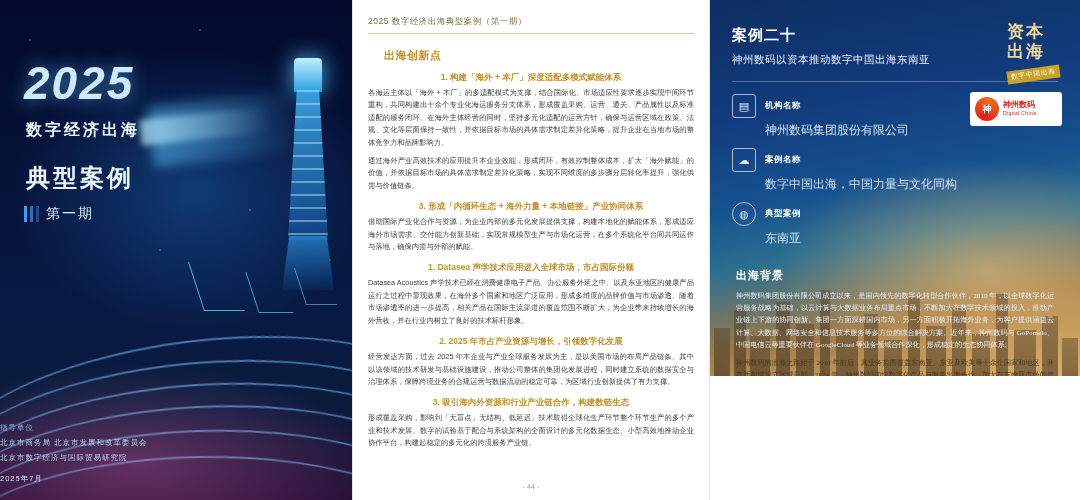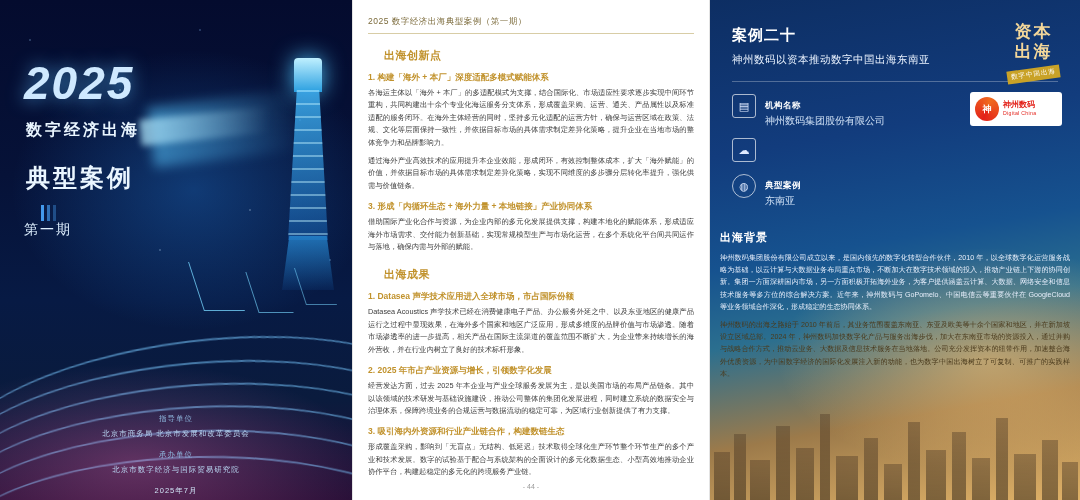--- a/index.html
+++ b/index.html
@@ -64,74 +64,74 @@
   .w4{top:96px;border-top-color:rgba(150,220,255,.55);transform:rotate(-3deg);}
   .w5{top:120px;border-top-color:rgba(255,200,140,.35);transform:rotate(-2deg);}
   .w6{top:146px;border-top-color:rgba(160,220,255,.45);transform:rotate(-1deg);}
   .glow{position:absolute;left:-40px;bottom:-40px;width:440px;height:190px;
     background:radial-gradient(ellipse at 40% 60%, rgba(255,120,190,.30), rgba(255,120,190,0) 62%);}
 
   .cover .year{position:absolute;left:24px;top:56px;font-size:46px;font-weight:bold;color:#cfe9ff;
     letter-spacing:2px;text-shadow:0 0 18px rgba(90,190,255,.7);font-style:italic;}
   .cover .t1{position:absolute;left:26px;top:120px;font-size:16px;font-weight:bold;color:#eaf6ff;letter-spacing:3px;}
   .cover .t2{position:absolute;left:26px;top:162px;font-size:24px;font-weight:bold;color:#eaf6ff;letter-spacing:3px;}
-  .issue{position:absolute;left:24px;top:205px;display:flex;align-items:center;flex-direction:column;}
+  .issue{position:absolute;left:24px;top:205px;display:flex;align-items:center;gap:7px;}
   .issue .bars{display:flex;gap:3px;}
   .issue .bars i{display:block;width:3px;height:16px;background:#4aa8ff;opacity:.9;}
   .issue .bars i:nth-child(2){opacity:.6;}
   .issue .bars i:nth-child(3){opacity:.35;}
   .issue .txt{font-size:14px;color:#dff0ff;letter-spacing:2px;}
-  .credits{position:absolute;left:0;right:0;bottom:2px;text-align:center;color:#b9d6f2;font-size:7.5px;line-height:15px;letter-spacing:1px;}
+  .credits{position:absolute;left:0;right:0;bottom:14px;color:#b9d6f2;font-size:7.5px;line-height:15px;letter-spacing:1px;}
   .credits .lbl{color:#8fb9e0;}
   .credits .date{margin-top:6px;color:#cfe2f5;font-size:7.5px;}
 
   
   .mid{position:relative;width:358px;height:500px;background:#ffffff;padding:0 16px;box-sizing:border-box;}
   .mid .runhead{padding-top:16px;font-size:8.5px;color:#7b6a3a;letter-spacing:.5px;}
   .mid .rule{height:1px;background:#d8cda6;margin-top:5px;}
   .mid h2{font-size:11px;color:#c1922c;margin:14px 16px 6px;font-weight:bold;letter-spacing:.5px;}
-  .mid h3{font-size:8.5px;color:#c1922c;margin:9px 0 3px;font-weight:bold;}
+  .mid h3{font-size:8.5px;color:#c1922c;margin:9px 0 3px;font-weight:bold;text-align:center;}
   .mid p{font-size:7.3px;line-height:12.4px;color:#3d3d3d;margin:0 0 6px;text-align:justify;}
   .mid .foot{position:absolute;left:0;right:0;bottom:10px;text-align:center;font-size:7px;color:#999;}
   .mid .edge{position:absolute;right:0;top:0;width:1px;height:500px;background:#e3e3e3;}
   .mid .ledge{position:absolute;left:0;top:0;width:1px;height:500px;background:#e3e3e3;}
 
   
-  .right{position:relative;width:370px;height:500px;overflow:hidden;
+  .right{position:relative;width:370px;height:376px;overflow:hidden;
     background:linear-gradient(170deg,#0d2e63 0%,#123c7d 28%,#16528f 48%,#2b6f8f 62%,#9c7a4a 80%,#e0b268 100%);}
   .right .sky{position:absolute;inset:0;
     background:radial-gradient(ellipse 300px 160px at 75% 72%, rgba(255,200,120,.55), rgba(255,200,120,0) 70%);}
   .city{position:absolute;left:0;bottom:0;width:370px;height:120px;opacity:.55;}
   .city i{position:absolute;bottom:0;background:linear-gradient(180deg,rgba(80,60,40,.75),rgba(40,30,20,.9));}
   .right .hdr{position:relative;padding:26px 22px 0;}
   .right .caseno{font-size:15px;color:#ffffff;font-weight:bold;letter-spacing:1px;}
   .right .casetitle{margin-top:8px;font-size:10.5px;color:#eaf3ff;letter-spacing:.5px;}
-  .zb{position:absolute;right:20px;top:22px;text-align:center;}
+  .zb{position:absolute;right:20px;top:22px;text-align:left;}
   .zb .big{font-size:17px;font-weight:bold;color:#f3d79a;line-height:20px;letter-spacing:2px;}
   .zb .stamp{display:inline-block;margin-top:4px;padding:2px 4px;background:#c9a227;color:#fff;font-size:6.5px;
     transform:rotate(-8deg);letter-spacing:1px;}
   .hdrline{margin:14px 22px 0;height:1px;background:rgba(255,255,255,.28);}
 
   .info{position:relative;padding:12px 22px 0;}
   .inforow{display:flex;align-items:flex-start;gap:9px;margin-bottom:12px;}
   .ico{width:22px;height:22px;border:1px solid rgba(255,255,255,.65);border-radius:3px;
     display:flex;align-items:center;justify-content:center;color:#dfeaff;font-size:11px;flex:none;}
   .ico.round{border-radius:50%;}
   .ilab{font-size:8.5px;color:#ffffff;font-weight:bold;letter-spacing:.5px;}
-  .ival{font-size:10px;color:#cfe0f5;margin-top:3px;line-height:11px;}
+  .ival{font-size:12px;color:#cfe0f5;margin-top:13px;line-height:11px;}
   .logo{position:absolute;right:18px;top:10px;width:92px;height:34px;background:#fff;border-radius:3px;
     display:flex;align-items:center;gap:4px;padding:0 5px;box-sizing:border-box;}
   .logo .mark{width:24px;height:24px;border-radius:50%;
     background:conic-gradient(from 200deg,#e32119,#f06a1e,#e32119);flex:none;
     display:flex;align-items:center;justify-content:center;color:#fff;font-size:9px;font-weight:bold;}
   .logo .lt{line-height:9px;}
   .logo .lt b{display:block;font-size:8px;color:#e32119;}
   .logo .lt span{display:block;font-size:5.2px;color:#e32119;letter-spacing:.3px;}
 
-  .bgsec{position:relative;padding:6px 10px 0;}
+  .bgsec{position:relative;padding:6px 26px 0;font-family:Liberation Serif, serif;}
   .bgsec h3{font-size:11px;color:#ffffff;font-weight:bold;margin:6px 0 7px;letter-spacing:1px;}
   .bgsec p{font-size:7.1px;line-height:12.2px;color:#e6eefb;margin:0 0 6px;text-align:justify;}
   .bgsec p.dark{color:#4a3a1c;}
 </style>
 </head>
 <body>
 
 <div class="page">
 
   <div class="cover">
@@ -164,39 +164,37 @@
           <i></i>
           <i></i>
           <i></i>
         </span>
       <span class="txt">第一期</span>
     </div>
 
     <div class="credits">
       <div class="lbl">指导单位</div>
       <div>北京市商务局  北京市发展和改革委员会</div>
-      <div class="lbl" style="margin-top:6px">承办单位</div>
       <div>北京市数字经济与国际贸易研究院</div>
       <div class="date">2025年7月</div>
     </div>
   </div>
 
   <div class="mid">
     <div class="ledge"></div>
     <div class="runhead">2025 数字经济出海典型案例（第一期）</div>
     <div class="rule"></div>
 
     <h2>出海创新点</h2>
     <h3>1. 构建「海外 + 本厂」深度适配多模式赋能体系</h3>
     <p>各海运主体以「海外 + 本厂」的多适配模式为支撑，结合国际化、市场适应性要求逐步实现中间环节重构，共同构建出十余个专业化海运服务分支体系，形成覆盖采购、运营、通关、产品属性以及标准适配的服务闭环。在海外主体经营的同时，坚持多元化适配的运营方针，确保与运营区域在政策、法规、文化等层面保持一致性，并依据目标市场的具体需求制定差异化策略，提升企业在当地市场的整体竞争力和品牌影响力。</p>
     <p>通过海外产业高效技术的应用提升本企业效能，形成闭环，有效控制整体成本，扩大「海外赋能」的价值，并依据目标市场的具体需求制定差异化策略，实现不同维度的多步骤分层转化率提升，强化供需与价值链条。</p>
     <h3>3. 形成「内循环生态 + 海外力量 + 本地链接」产业协同体系</h3>
     <p>借助国际产业化合作与资源，为企业内部的多元化发展提供支撑，构建本地化的赋能体系，形成适应海外市场需求、交付能力创新基础，实现常规模型生产与市场化运营，在多个系统化平台间共同运作与落地，确保内需与外部的赋能。</p>
 
-    <h2>出海成果</h2>
     <h3>1. Datasea 声学技术应用进入全球市场，市占国际份额</h3>
     <p>Datasea Acoustics 声学技术已经在消费健康电子产品、办公服务外延之中、以及东亚地区的健康产品运行之过程中显现效果，在海外多个国家和地区广泛应用，形成多维度的品牌价值与市场渗透。随着市场渗透率的进一步提高，相关产品在国际主流渠道的覆盖范围不断扩大，为企业带来持续增长的海外营收，并在行业内树立了良好的技术标杆形象。</p>
     <h3>2. 2025 年市占产业资源与增长，引领数字化发展</h3>
     <p>经营发达方面，过去 2025 年本企业与产业全球服务发展为主，是以美国市场的布局产品链条。其中以该领域的技术研发与基础设施建设，推动公司整体的集团化发展进程，同时建立系统的数据安全与治理体系，保障跨境业务的合规运营与数据流动的稳定可靠，为区域行业创新提供了有力支撑。</p>
     <h3>3. 吸引海内外资源和行业产业链合作，构建数链生态</h3>
     <p>形成覆盖采购，影响到「无盲点」无结构、低延迟」技术取得全球化生产环节整个环节生产的多个产业和技术发展。数字的试验基于配合与系统架构的全面设计的多元化数据生态、小型高效地推动企业协作平台，构建起稳定的多元化的跨境服务产业链。</p>
 
     <div class="foot">- 44 -</div>
     <div class="edge"></div>
   </div>
@@ -246,20 +244,24 @@
       <div class="inforow">
         <span class="ico">▤</span>
         <span>
           <span class="ilab">机构名称</span>
           <div class="ival">神州数码集团股份有限公司</div>
         </span>
       </div>
 
       <div class="inforow">
         <span class="ico">☁</span>
+        <span>
+          <span class="ilab">案例名称</span>
+          <div class="ival">数字中国出海，中国力量与文化同构</div>
+        </span>
       </div>
 
       <div class="inforow">
         <span class="ico round">◍</span>
         <span>
           <span class="ilab">典型案例</span>
           <div class="ival">东南亚</div>
         </span>
       </div>
     </div>

